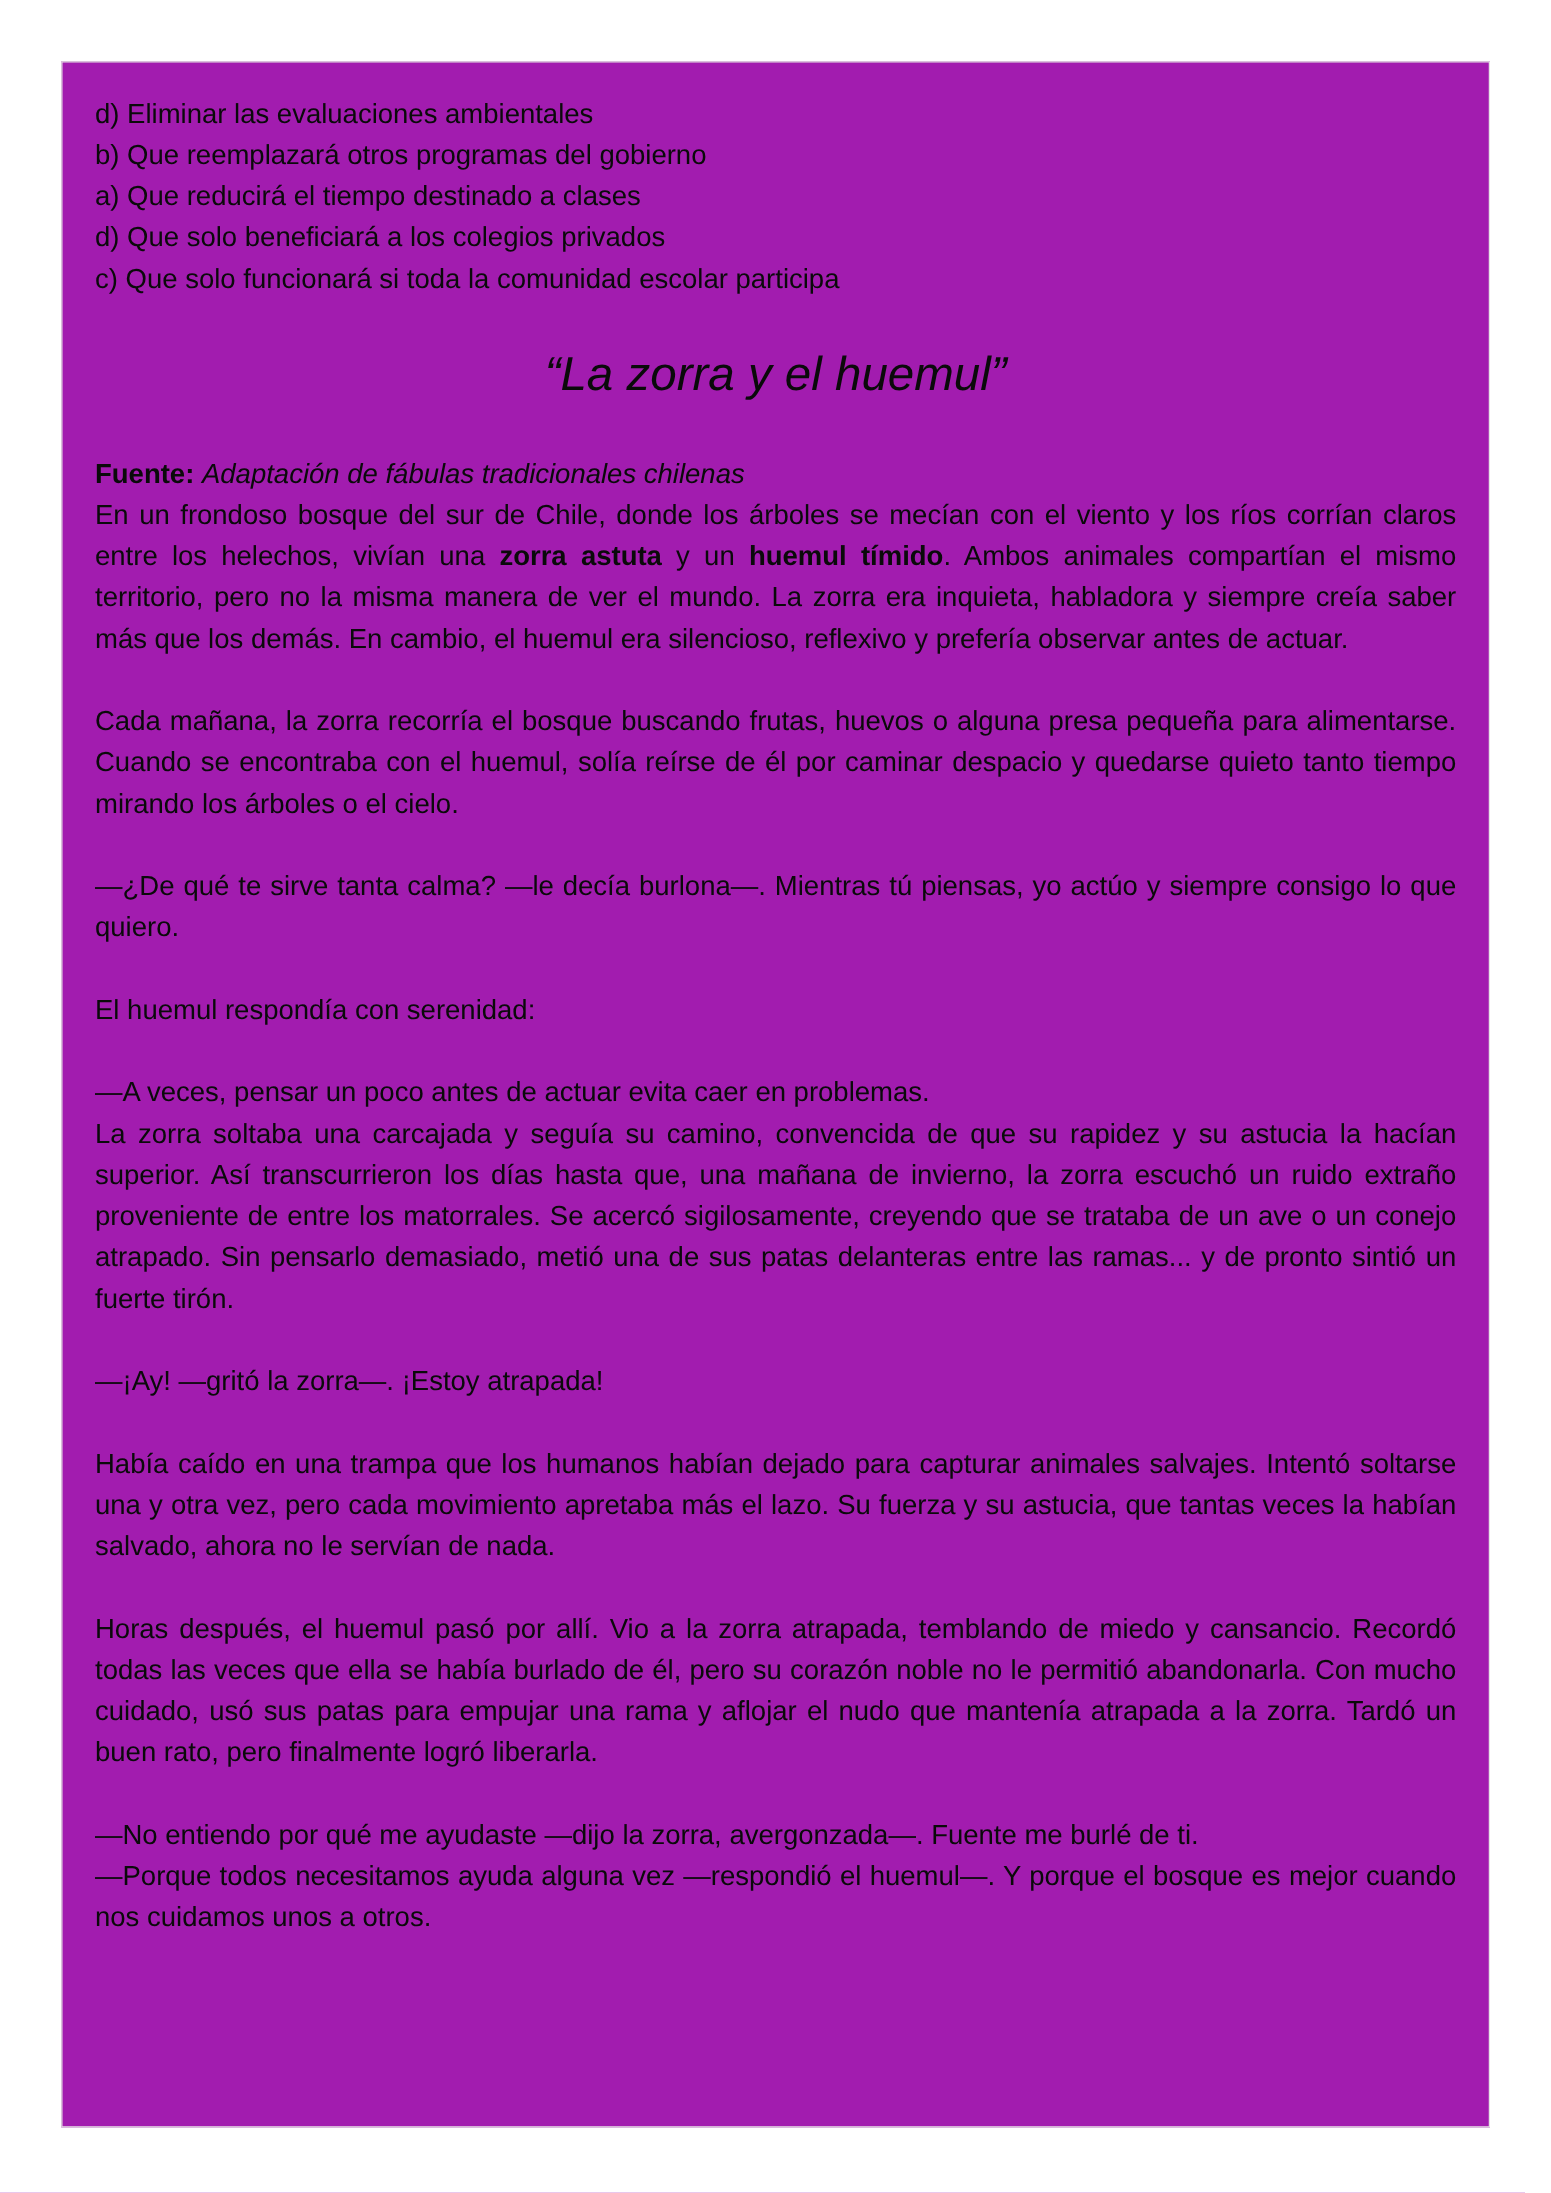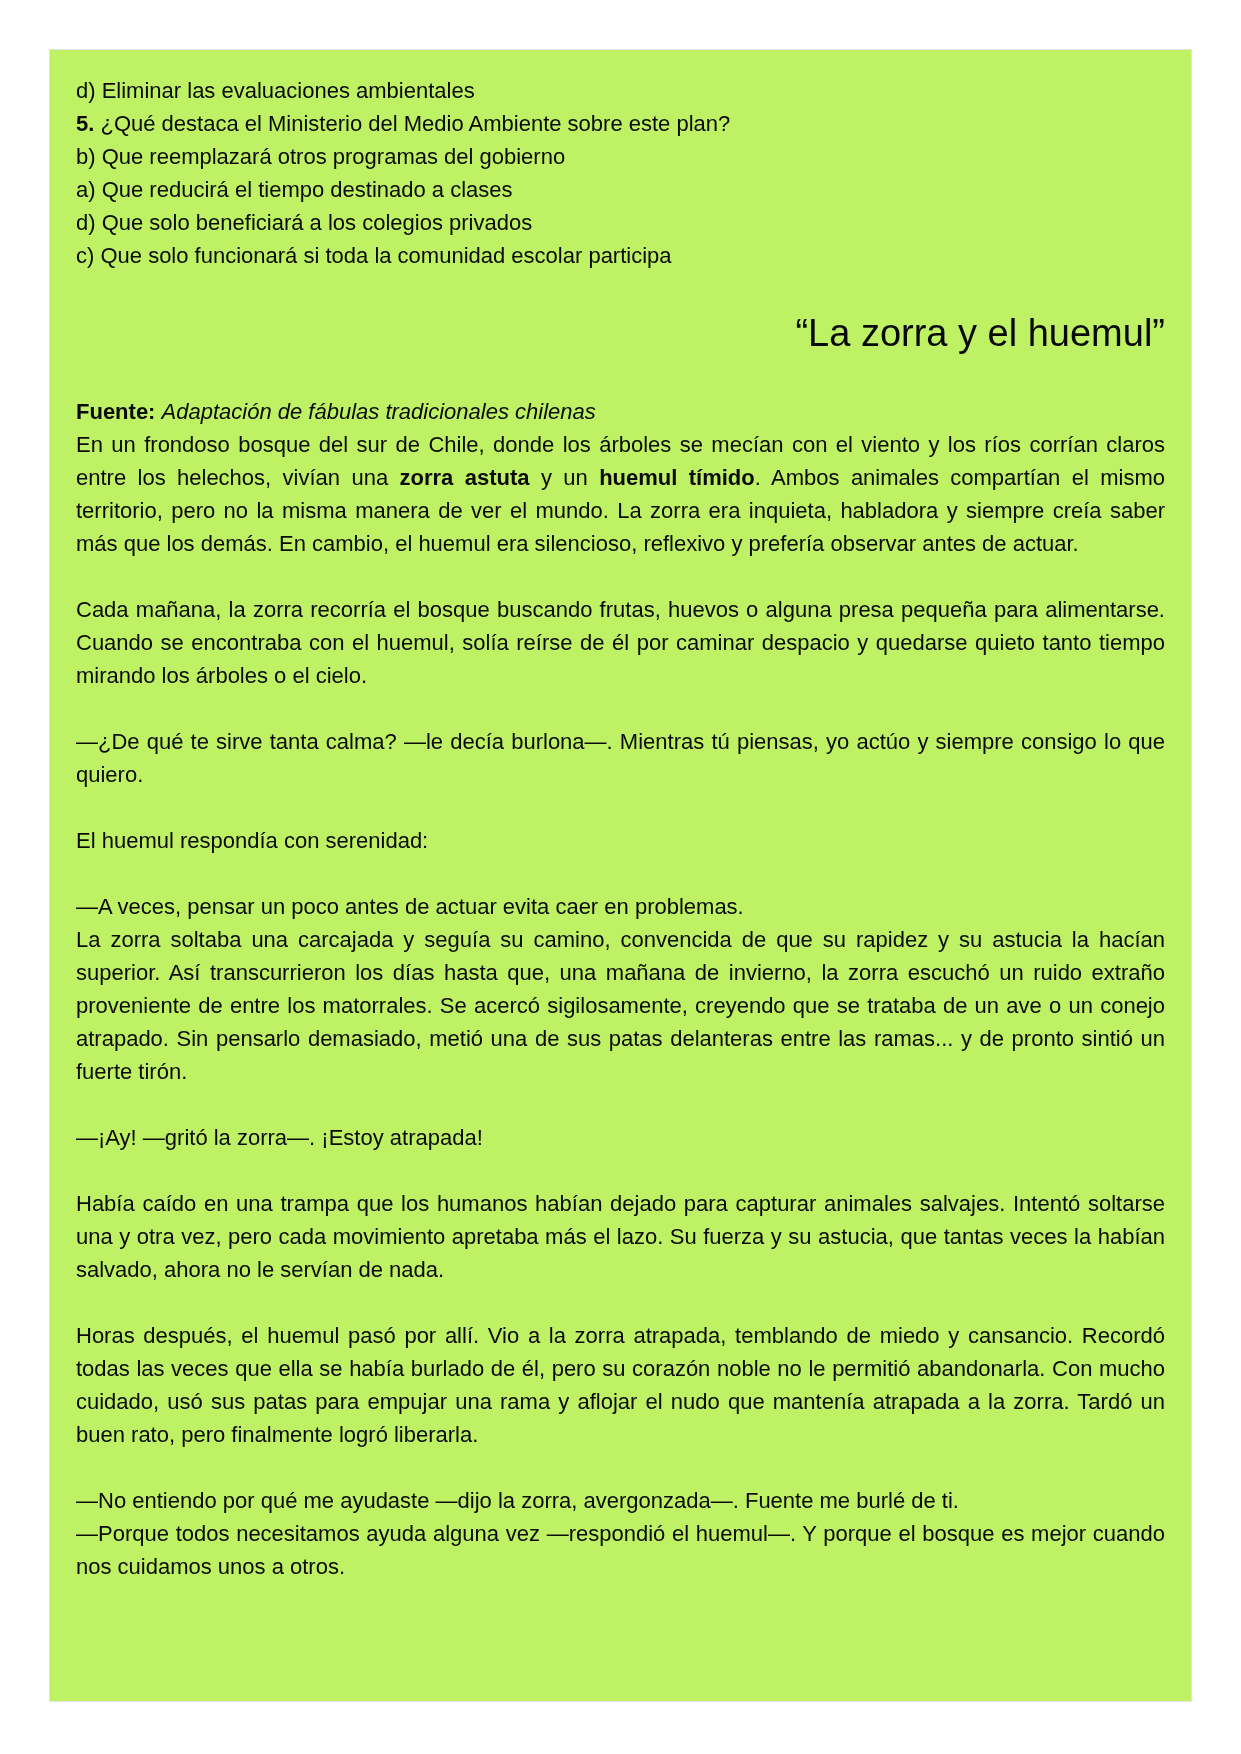--- a/index.html
+++ b/index.html
@@ -11,53 +11,50 @@
     position: relative;
     overflow: hidden;
   }
   .page {
     position: absolute;
     left: 49px;
     top: 49px;
     width: 1143px;
     height: 1653px;
     box-sizing: border-box;
-    background: #bef264;
+    background: #a21caf;
     border: 1px solid #e4e4e4;
     padding: 24px 26px;
     font-family: "Liberation Sans", "DejaVu Sans", sans-serif;
     font-size: 22px;
     line-height: 33px;
     color: #0a0a0a;
   }
   .block { margin: 0 0 33px 0; }
   .line  { margin: 0; }
   p.par  { margin: 0 0 33px 0; text-align: justify; }
   .title {
     margin: 0 0 33px 0;
     font-size: 38px;
     line-height: 57px;
     font-weight: normal;
-    text-align: right;
+    font-style: italic;
+    text-align: center;
   }
   .b { font-weight: bold; }
   .i { font-style: italic; text-align: right; }
 </style>
 </head>
 <body>
 
 <div class="page">
 
   <p class="line block">d) Eliminar las evaluaciones ambientales</p>
 
   <div class="block">
-    <div class="line">
-      <span class="b">5.</span>
-      <span>¿Qué destaca el Ministerio del Medio Ambiente sobre este plan?</span>
-    </div>
     <div class="line">b) Que reemplazará otros programas del gobierno</div>
     <div class="line">a) Que reducirá el tiempo destinado a clases</div>
     <div class="line">d) Que solo beneficiará a los colegios privados</div>
     <div class="line">c) Que solo funcionará si toda la comunidad escolar participa</div>
   </div>
 
   <h1 class="title">“La zorra y el huemul”</h1>
 
   <p class="line block">
     <span class="b">Fuente:</span>

